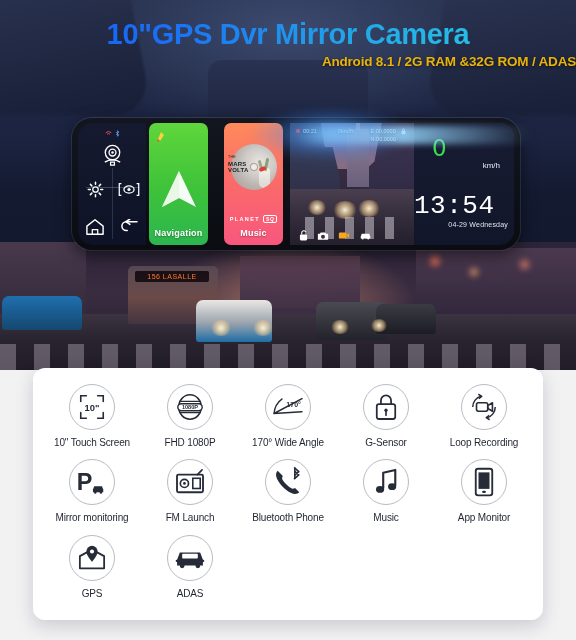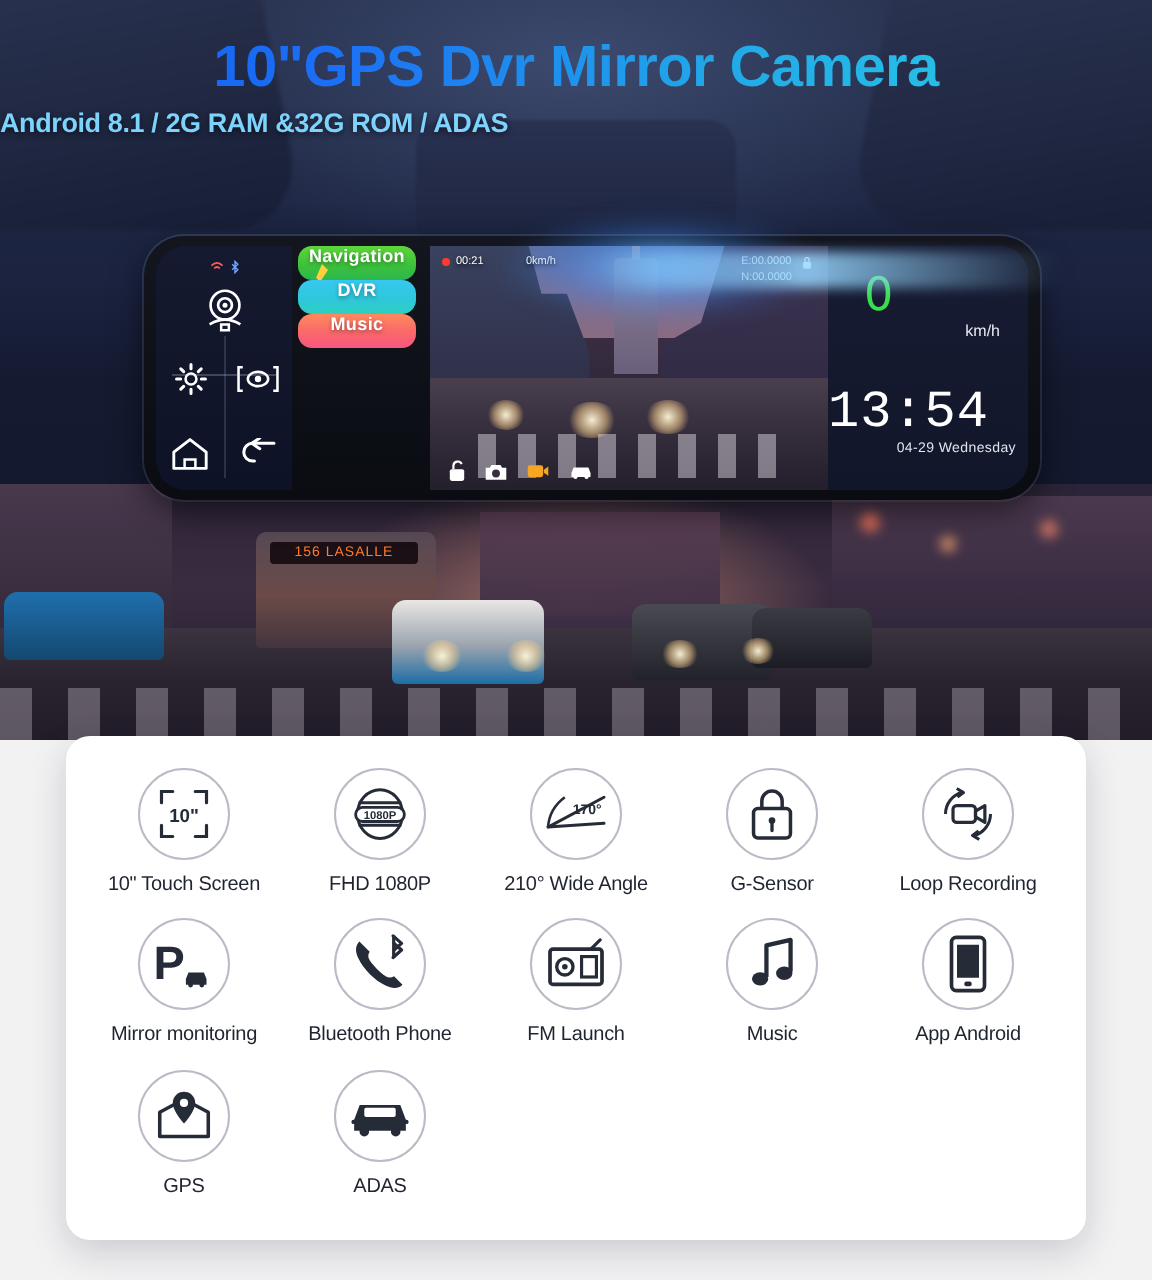--- a/index.html
+++ b/index.html
@@ -131,21 +131,21 @@
   .ctl-sep {
     position: absolute; left: 8px; right: 8px; top: 64px; height: 1px;
     background: rgba(200,215,245,.25);
   }
   .ctl-sepv {
     position: absolute; left: 50%; top: 45px; bottom: 6px; width: 1px;
     background: rgba(200,215,245,.16);
   }
 
   
-  .cards { display: flex; gap: 0; padding: 0 3px; flex-direction: column; }
+  .cards { display: flex; gap: 16px; padding: 0 3px; }
   .card {
     position: relative; width: 59px; border-radius: 7px;
     overflow: hidden; display: flex; flex-direction: column;
     justify-content: flex-end;
   }
   .card-nav { background: linear-gradient(180deg, #5fd63b 0%, #3ec23a 55%, #2cb64f 100%); }
   .card-dvr { background: linear-gradient(180deg, #36c7f0 0%, #2ec8d9 60%, #2ecfc0 100%); }
   .card-mus { background: linear-gradient(180deg, #ff8a5c 0%, #fa6a6a 50%, #f8577e 100%); }
   .card-label {
     color: #fff; font-size: 9px; font-weight: bold; text-align: center;
@@ -302,21 +302,21 @@
     position: absolute; left: 0; right: 0; top: 18px;
     text-align: center; font-size: 29px; font-weight: bold;
     letter-spacing: -.3px;
     background: linear-gradient(90deg, #0f5cf0 0%, #1b6ef5 28%, #21a8e8 62%, #2ad2e4 100%);
     -webkit-background-clip: text; background-clip: text;
     -webkit-text-fill-color: transparent; color: transparent;
     font-family: "Liberation Sans", sans-serif;
   }
   .subtitle {
     position: absolute; left: 0; right: 0; top: 54px;
-    text-align: left; color: #7dd3fc; font-size: 13.5px; font-weight: bold;
+    text-align: right; color: #eab308; font-size: 13.5px; font-weight: bold;
     letter-spacing: -.2px;
     text-shadow: 0 1px 3px rgba(0,0,0,.6);
   }
 
   
   .features {
     position: absolute; left: 33px; top: 368px;
     width: 510px; height: 252px;
     background: #fff; border-radius: 12px;
     box-shadow: 0 6px 18px rgba(20,25,45,.18);
@@ -442,28 +442,20 @@
           </div>
           <div class="nav-arrow">
             <svg width="40" height="42" viewBox="0 0 40 42">
               <path d="M20 2 L37 38 L20 29 L3 38 Z" fill="#ffffff" opacity=".95"></path>
               <path d="M20 2 L20 29 L3 38 Z" fill="#e6f7e2" opacity=".85"></path>
             </svg>
           </div>
           <div class="card-label">Navigation</div>
         </div>
 
-        <div class="card card-dvr">
-          <div class="dvr-photo">
-            <div class="dvr-road"></div>
-            <div class="dvr-tree"></div>
-            <div class="dvr-car"></div>
-          </div>
-          <div class="card-label">DVR</div>
-        </div>
 
         <div class="card card-mus">
           <div class="mus-disc">
             <div class="vase"></div>
             <div class="leaf"></div>
             <div class="leaf2"></div>
             <div class="mus-red"></div>
             <div class="hole"></div>
           </div>
           <div class="mus-txt">
@@ -577,21 +569,21 @@
     </div>
 
     <div class="feat">
       <div class="feat-ic">
         <svg width="34" height="28" viewBox="0 0 36 30">
           <path d="M3 22 L33 6 M3 22 L33 20" fill="none" stroke="#262b38" stroke-width="1.6" stroke-linecap="round"></path>
           <path d="M3 22 A22 22 0 0 1 12 6" fill="none" stroke="#262b38" stroke-width="1.4"></path>
           <text x="24" y="15" font-size="7.5" font-weight="bold" fill="#262b38" text-anchor="middle" font-family="Liberation Sans, sans-serif">170°</text>
         </svg>
       </div>
-      <div class="feat-lb">210° Wide Angle</div>
+      <div class="feat-lb">170° Wide Angle</div>
     </div>
 
     <div class="feat">
       <div class="feat-ic">
         <svg width="24" height="30" viewBox="0 0 26 32">
           <rect x="3" y="13" width="20" height="16" rx="2.4" fill="none" stroke="#262b38" stroke-width="1.9"></rect>
           <path d="M7.5 13V9a5.5 5.5 0 0 1 11 0v4" fill="none" stroke="#262b38" stroke-width="1.9"></path>
           <circle cx="13" cy="19.5" r="1.8" fill="#262b38"></circle>
           <path d="M13 21v4" stroke="#262b38" stroke-width="1.8" stroke-linecap="round"></path>
         </svg>
@@ -621,64 +613,64 @@
           <path d="M18 24 L19.4 20.5 h8.2 L29 24 v3 h-11z" fill="#262b38"></path>
           <circle cx="20.5" cy="27.2" r="1.3" fill="#262b38"></circle>
           <circle cx="26.5" cy="27.2" r="1.3" fill="#262b38"></circle>
         </svg>
       </div>
       <div class="feat-lb">Mirror monitoring</div>
     </div>
 
     <div class="feat">
       <div class="feat-ic">
-        <svg width="32" height="30" viewBox="0 0 34 32">
-          <path d="M6 4 C4 6 3.5 9 5.5 13 C8.5 19 14 24.5 20 27.5 C24 29.5 27 29 29 27 L24.5 22.5 C23 23.5 21.5 23.5 20 22.5 C17 20.5 13.5 17 11.5 14 C10.5 12.5 10.5 11 11.5 9.5 Z" fill="#262b38"></path>
-          <path d="M24 1 L28.5 5 L24.5 8.5 M24 12.5 L28.5 8.5 L24.5 5" fill="none" stroke="#262b38" stroke-width="1.7" stroke-linejoin="round" stroke-linecap="round"></path>
-          <path d="M24.3 .8 V12.6" stroke="#262b38" stroke-width="1.7"></path>
-        </svg>
-      </div>
-      <div class="feat-lb">Bluetooth Phone</div>
-    </div>
-
-    <div class="feat">
-      <div class="feat-ic">
         <svg width="30" height="26" viewBox="0 0 32 28">
           <rect x="2" y="6" width="28" height="19" rx="1.6" fill="none" stroke="#262b38" stroke-width="2"></rect>
           <circle cx="10" cy="15.5" r="4.4" fill="none" stroke="#262b38" stroke-width="1.8"></circle>
           <circle cx="10" cy="15.5" r="1.5" fill="#262b38"></circle>
           <rect x="19" y="10" width="8" height="11" fill="none" stroke="#262b38" stroke-width="1.7"></rect>
           <path d="M24 6 L29 1" stroke="#262b38" stroke-width="1.7" stroke-linecap="round"></path>
         </svg>
       </div>
       <div class="feat-lb">FM Launch</div>
     </div>
 
     <div class="feat">
       <div class="feat-ic">
+        <svg width="32" height="30" viewBox="0 0 34 32">
+          <path d="M6 4 C4 6 3.5 9 5.5 13 C8.5 19 14 24.5 20 27.5 C24 29.5 27 29 29 27 L24.5 22.5 C23 23.5 21.5 23.5 20 22.5 C17 20.5 13.5 17 11.5 14 C10.5 12.5 10.5 11 11.5 9.5 Z" fill="#262b38"></path>
+          <path d="M24 1 L28.5 5 L24.5 8.5 M24 12.5 L28.5 8.5 L24.5 5" fill="none" stroke="#262b38" stroke-width="1.7" stroke-linejoin="round" stroke-linecap="round"></path>
+          <path d="M24.3 .8 V12.6" stroke="#262b38" stroke-width="1.7"></path>
+        </svg>
+      </div>
+      <div class="feat-lb">Bluetooth Phone</div>
+    </div>
+
+    <div class="feat">
+      <div class="feat-ic">
         <svg width="26" height="28" viewBox="0 0 28 30">
           <path d="M11 22 V5 L24 2 V19" fill="none" stroke="#262b38" stroke-width="2.3" stroke-linejoin="round"></path>
           <ellipse cx="7.6" cy="23" rx="4.4" ry="3.6" fill="#262b38"></ellipse>
           <ellipse cx="20.6" cy="20" rx="4.4" ry="3.6" fill="#262b38"></ellipse>
         </svg>
       </div>
       <div class="feat-lb">Music</div>
     </div>
 
 
 
     <div class="feat">
       <div class="feat-ic">
         <svg width="22" height="30" viewBox="0 0 24 32">
           <rect x="3" y="1.5" width="18" height="29" rx="2.6" fill="none" stroke="#262b38" stroke-width="2"></rect>
           <rect x="6" y="5.5" width="12" height="18" fill="#262b38"></rect>
           <rect x="10" y="25.5" width="4" height="2.6" rx="1.1" fill="#262b38"></rect>
         </svg>
       </div>
-      <div class="feat-lb">App Android</div>
+      <div class="feat-lb">App Monitor</div>
     </div>
 
     <div class="feat">
       <div class="feat-ic">
         <svg width="30" height="28" viewBox="0 0 32 30">
           <path d="M3 13 L16 6 L29 13 V26 H3 Z" fill="none" stroke="#262b38" stroke-width="1.9" stroke-linejoin="round"></path>
           <path d="M16 2 a6 6 0 0 1 6 6 c0 4.5-6 11-6 11 S10 12.5 10 8 a6 6 0 0 1 6-6z" fill="#262b38"></path>
           <circle cx="16" cy="8" r="2.2" fill="#fff"></circle>
         </svg>
       </div>

